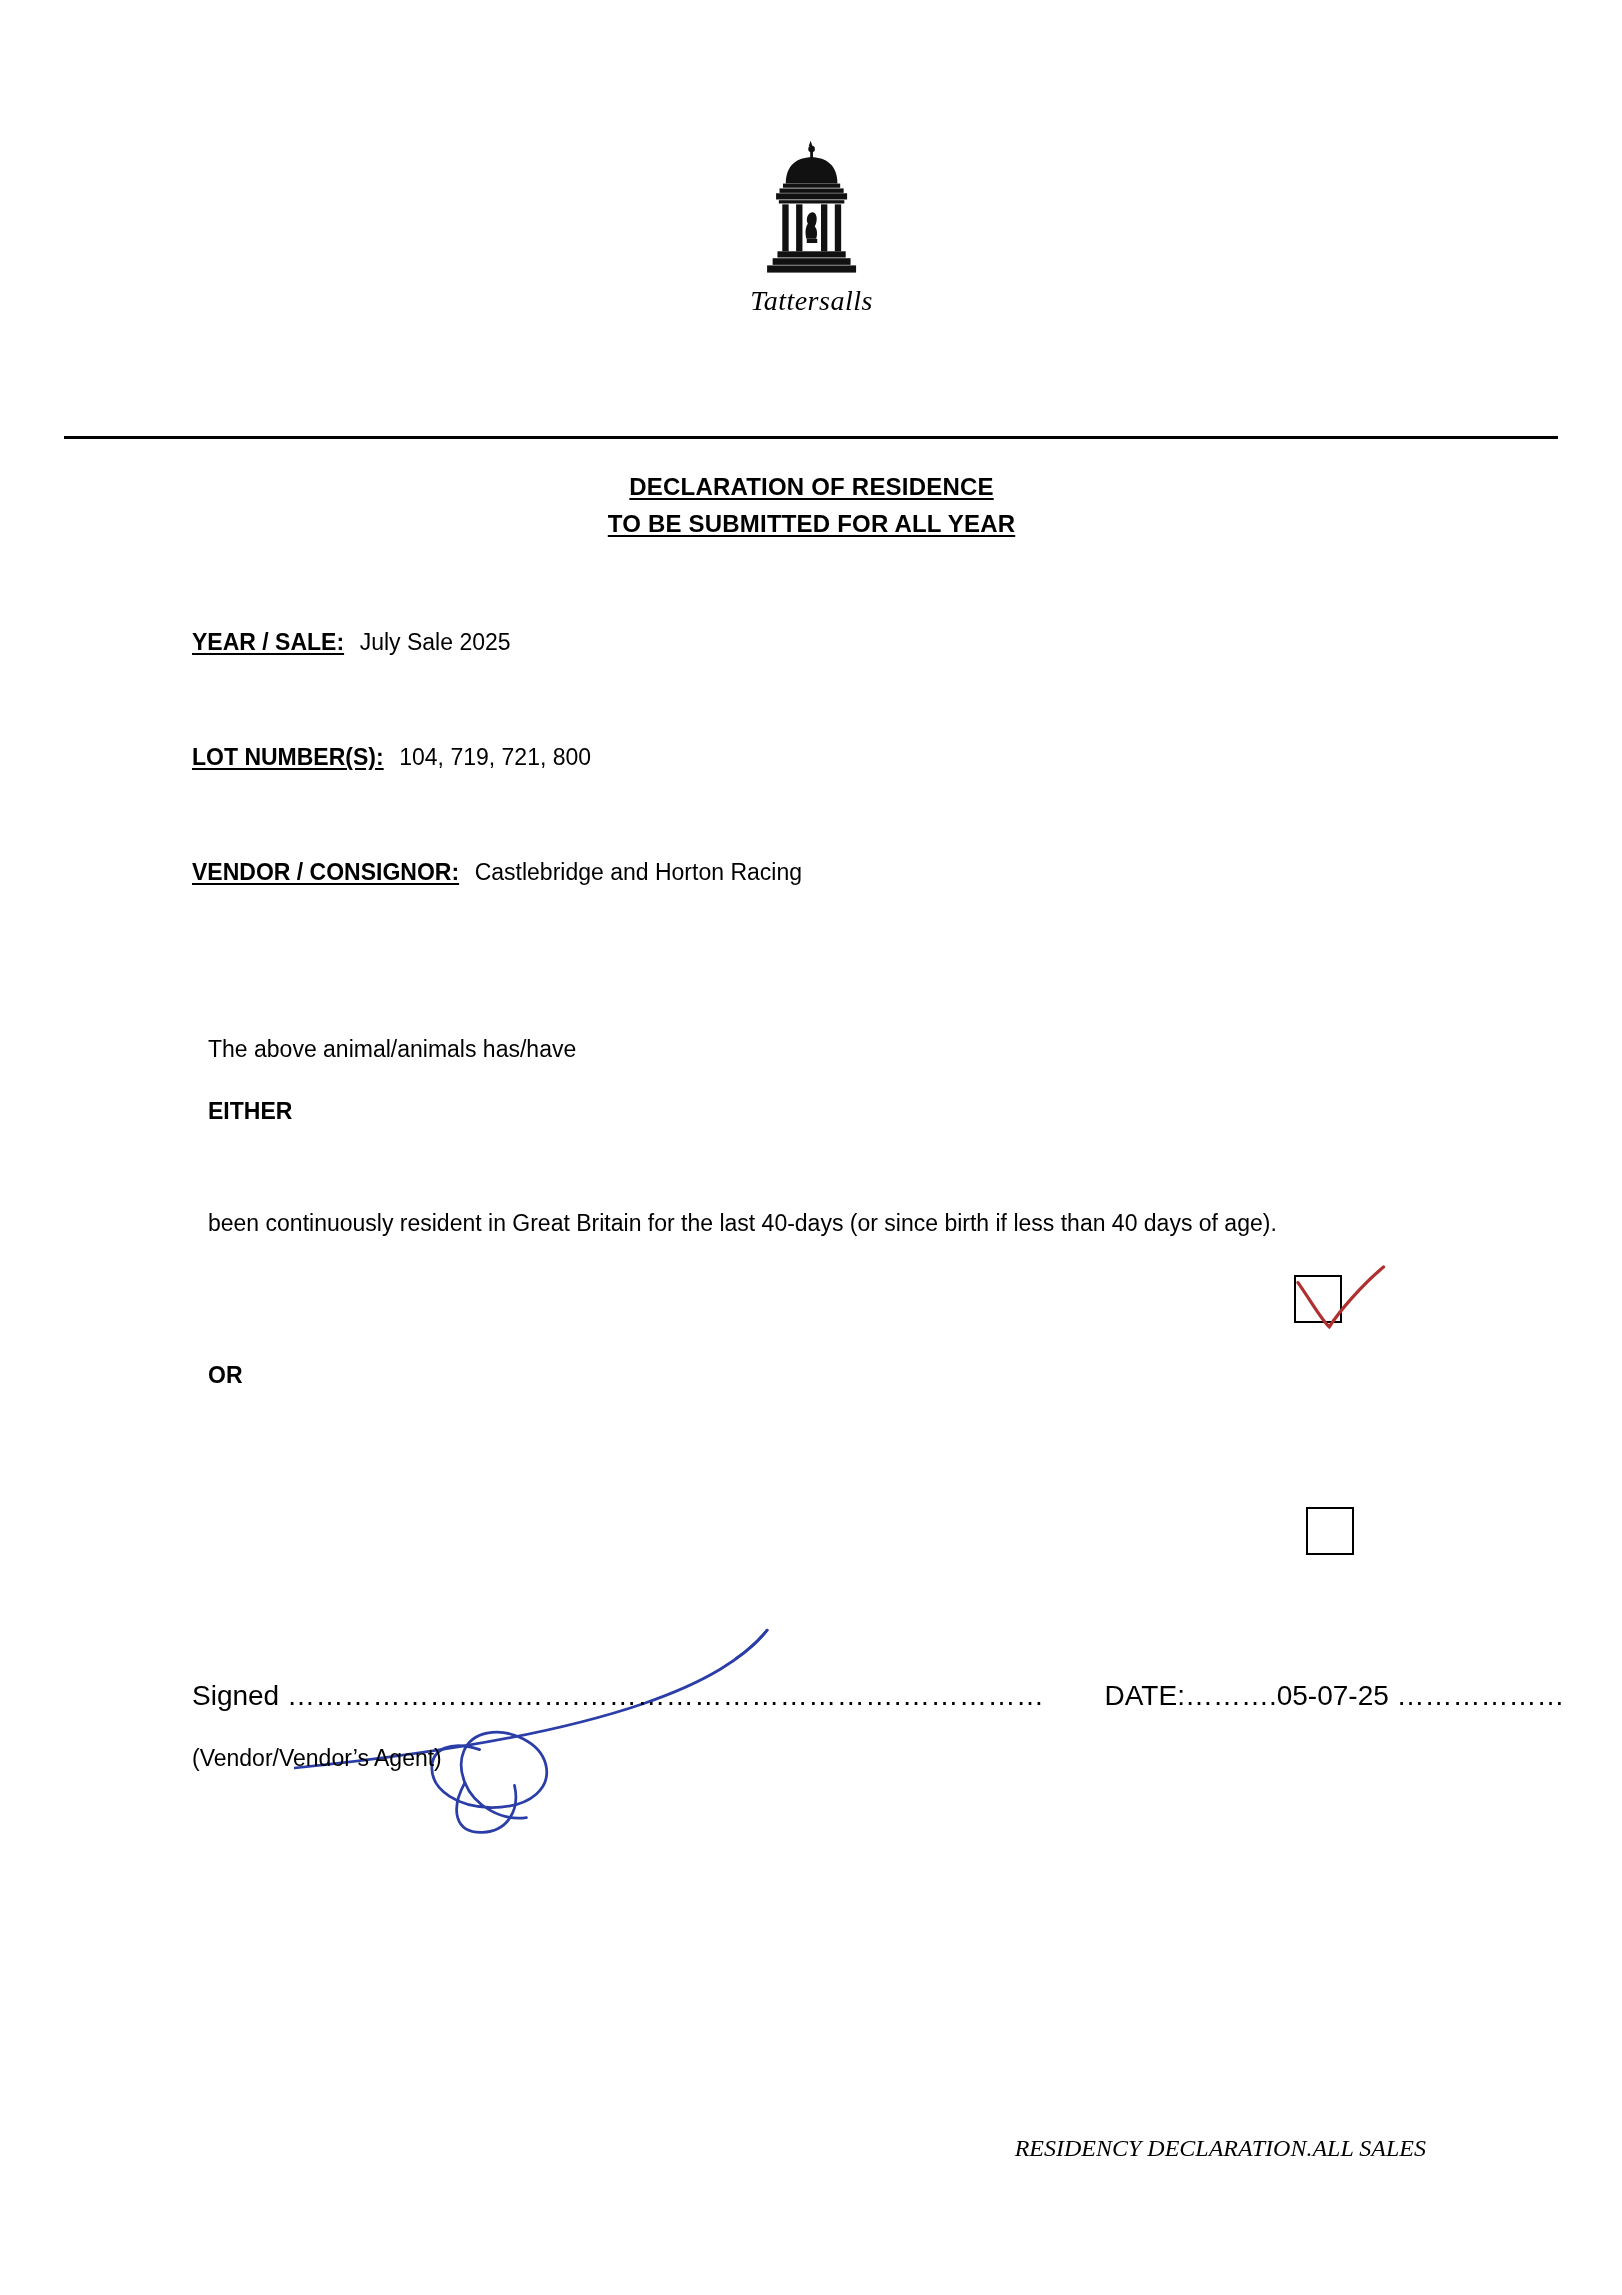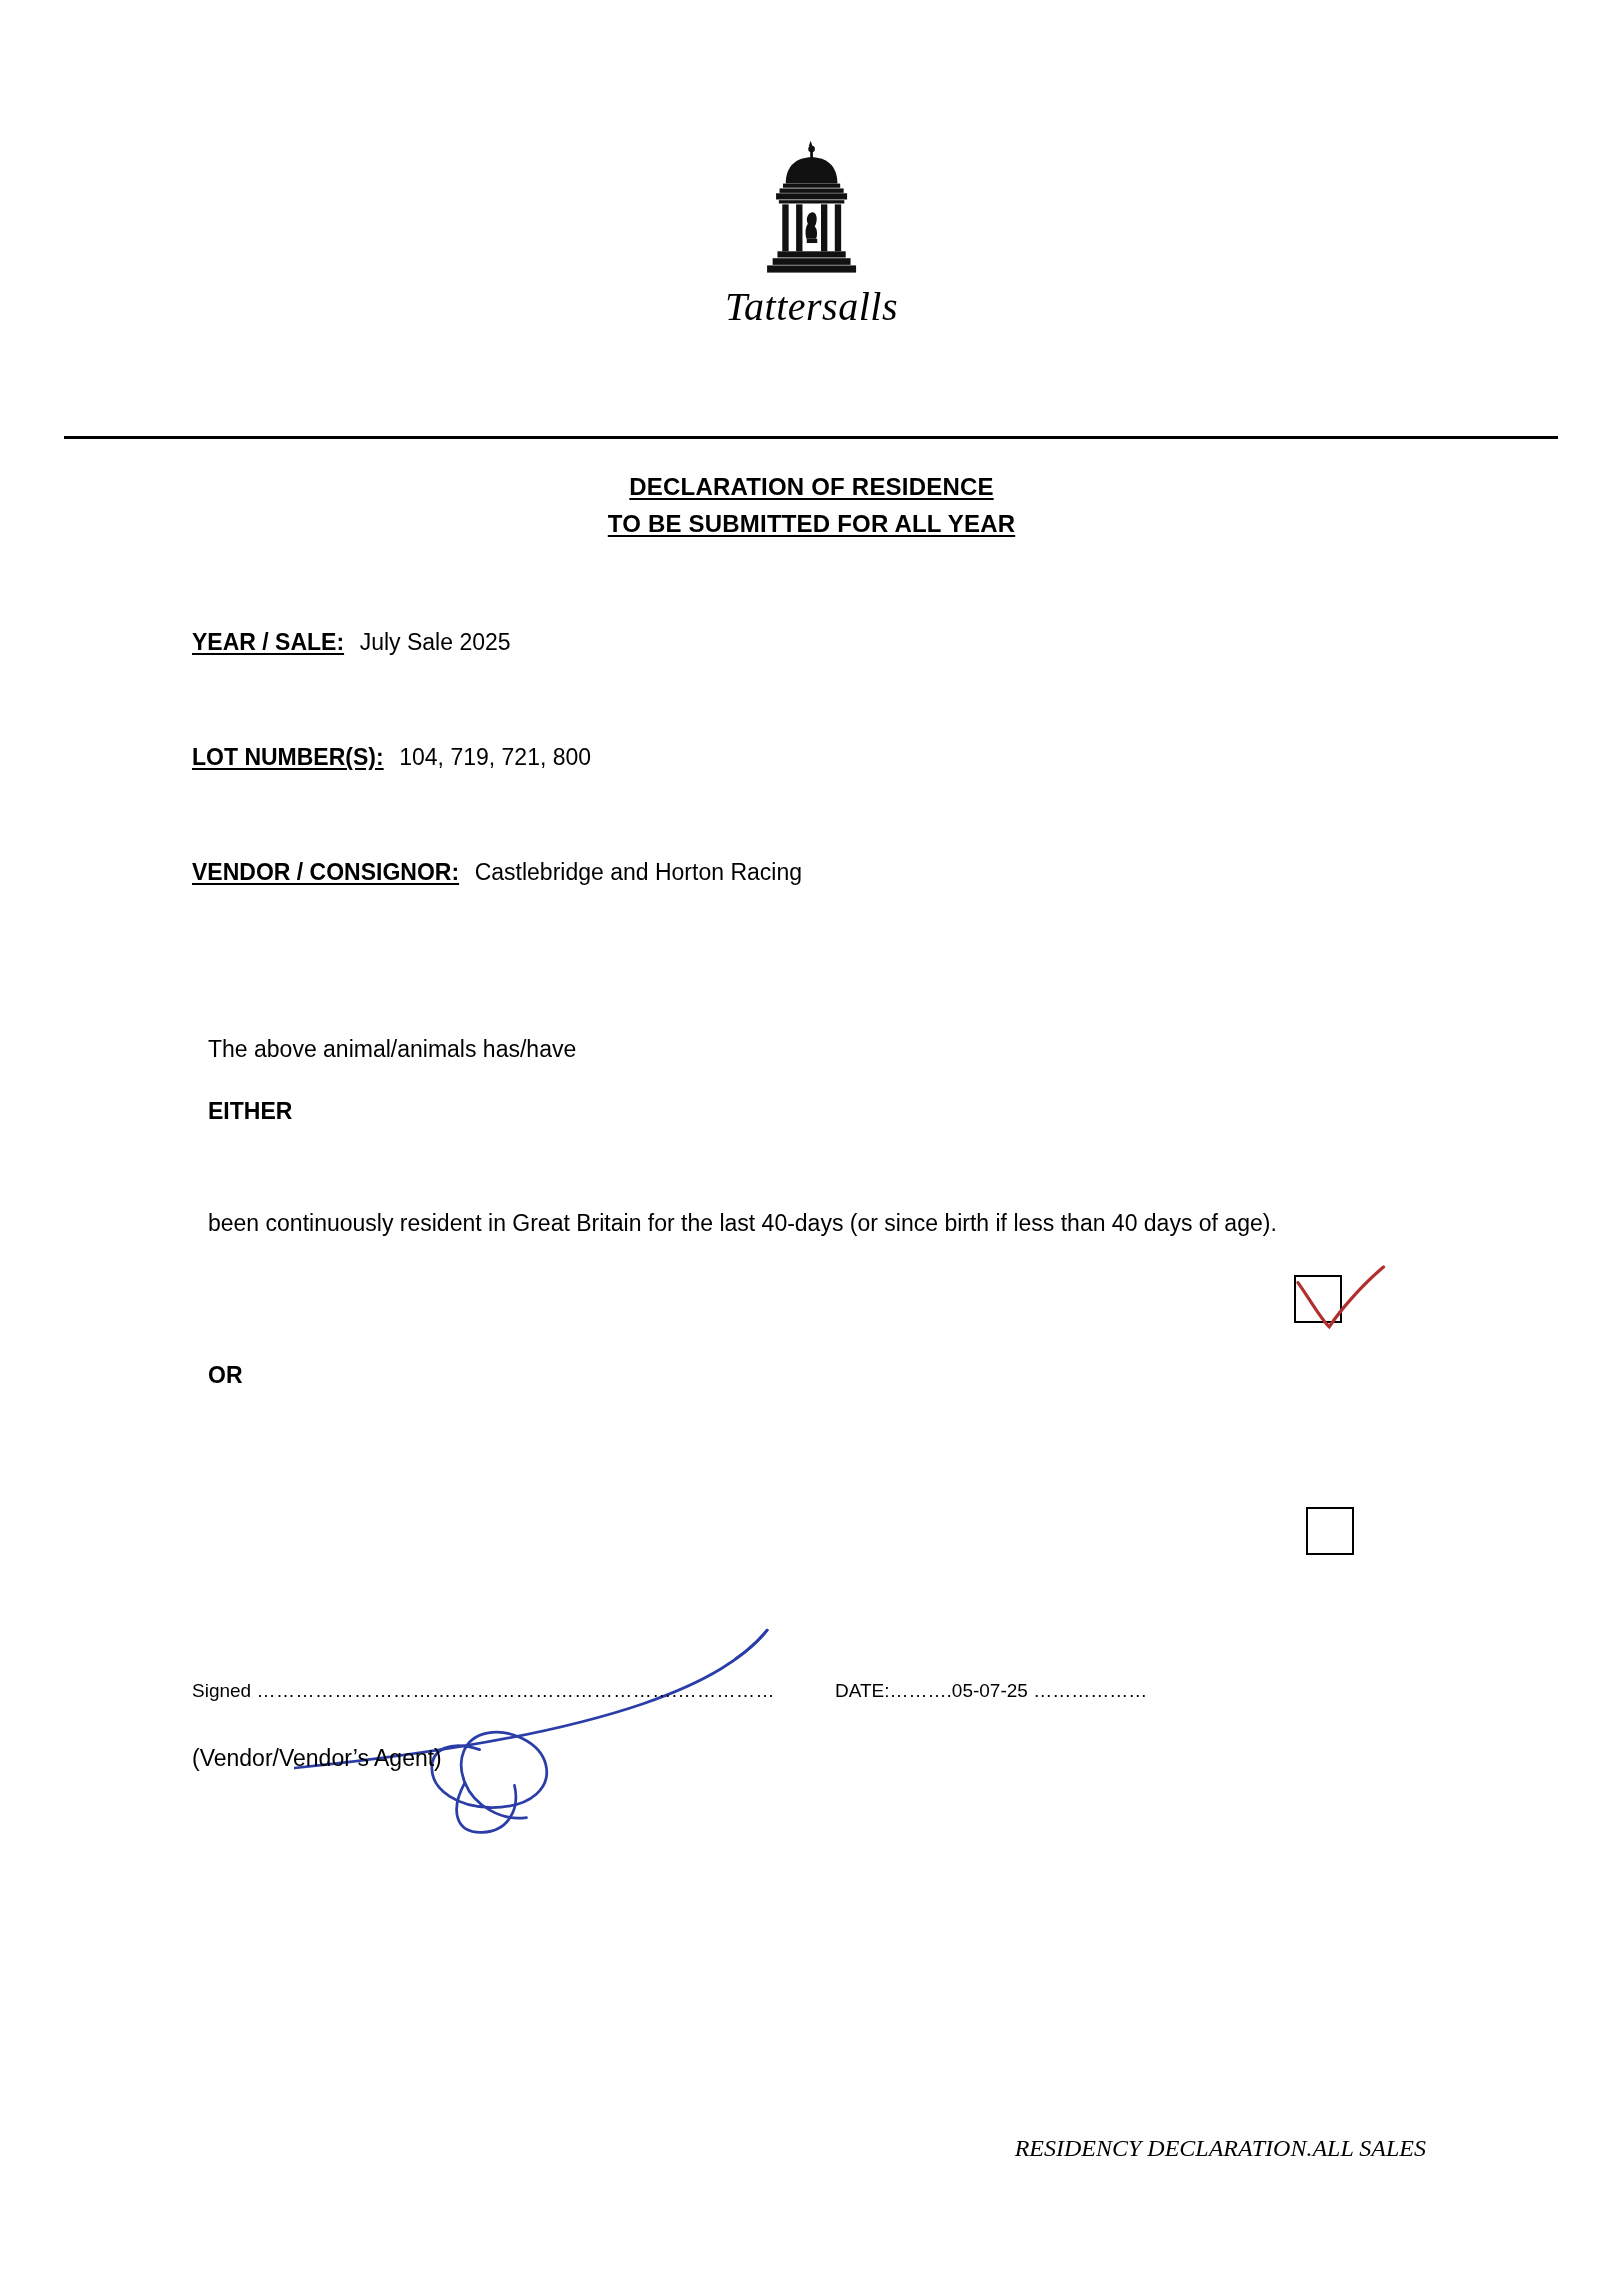--- a/index.html
+++ b/index.html
@@ -30,21 +30,21 @@
     text-align: center;
   }
   .logo-wrap {
     display: inline-block;
     width: 211px;
   }
   .logo-svg { display: block; margin: 0 auto; }
   .logo-word {
     font-family: "Liberation Serif", serif;
     font-style: italic;
-    font-size: 40px;
+    font-size: 28px;
     letter-spacing: 0.5px;
     margin-top: -2.8px;
     line-height: 1;
   }
   .addr {
     margin-top: 11px;
     font-size: 20.7px;
     line-height: 1.45;
     letter-spacing: 0.1px;
   }
@@ -129,21 +129,21 @@
     position: absolute;
     pointer-events: none;
   }
   #tick-either { top: 1256px; left: 1285px; }
 
   
   .sign-row {
     position: absolute;
     top: 1680px;
     left: 192px;
-    font-size: 19px;
+    font-size: 28px;
     white-space: nowrap;
   }
   .sign-row .dots { letter-spacing: 0.5px; }
   .date-part { margin-left: 60px; }
   .sub-label {
     position: absolute;
     top: 1745px;
     left: 192px;
     font-size: 23px;
   }

